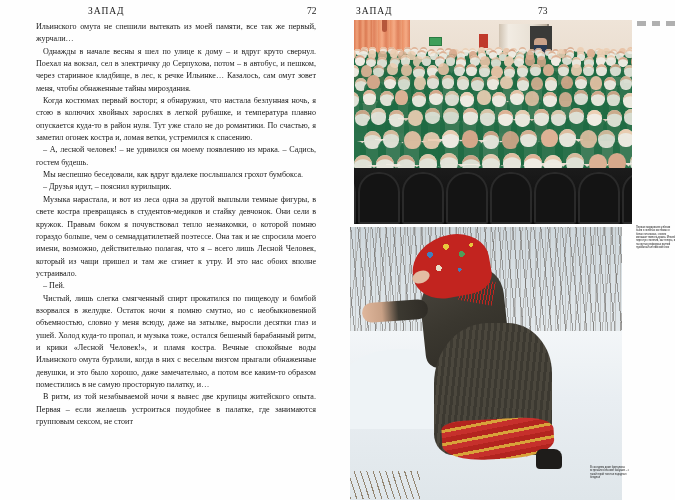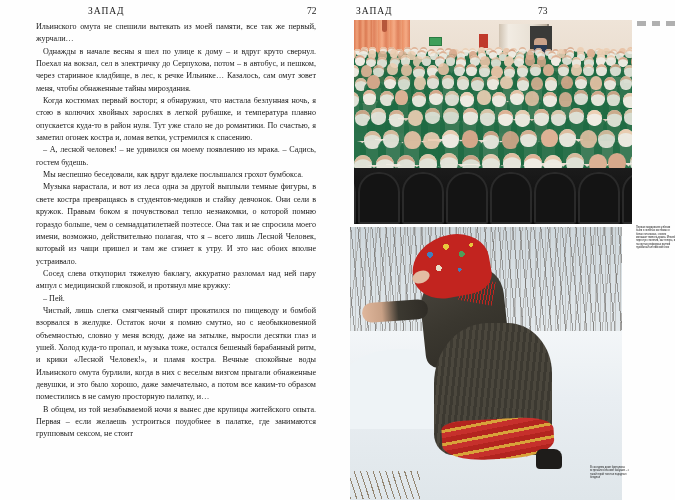--- a/index.html
+++ b/index.html
@@ -304,25 +304,25 @@
   <div class="page-left">
     <div class="running-head-left">ЗАПАД</div>
     <div class="folio-left">72</div>
 
     <div class="body-col">
       <p>Ильинского омута не спешили вытекать из моей памяти, все так же первый, журчали…</p>
       <p class="ind">Однажды в начале весны я шел по улице к дому – и вдруг круто свернул. Поехал на вокзал, сел в электричку до Серпухова, потом – в автобус, и пешком, через старинное кладбище, в лес, к речке Ильинке… Казалось, сам омут зовет меня, чтобы обнаженные тайны мироздания.</p>
       <p class="ind">Когда костюмах первый восторг, я обнаружил, что настала безлунная ночь, я стою в колючих хвойных зарослях в легкой рубашке, и температура плавно опускается куда-то в район нуля. Тут уже стало не до романтики. По счастью, я заметил огонек костра и, ломая ветки, устремился к спасению.</p>
       <p class="ind">– А, лесной человек! – не удивился он моему появлению из мрака. – Садись, гостем будешь.</p>
       <p class="ind">Мы неспешно беседовали, как вдруг вдалеке послышался грохот бумбокса.</p>
+      <p class="ind">– Друзья идут, – пояснил курильщик.</p>
       <p class="ind">Музыка нарастала, и вот из леса одна за другой выплыли темные фигуры, в свете костра превращаясь в студентов-медиков и стайку девчонок. Они сели в кружок. Правым боком я почувствовал тепло незнакомки, о которой помню гораздо больше, чем о семнадцатилетней поэтессе. Она так и не спросила моего имени, возможно, действительно полагая, что я – всего лишь Лесной Человек, который из чащи пришел и там же сгинет к утру. И это нас обоих вполне устраивало.</p>
-      <p class="ind">Сосед слева откупорил тяжелую баклагу, аккуратно разломал над ней пару ампул с медицинской глюкозой, и протянул мне кружку:</p>
       <p class="ind">– Пей.</p>
       <p class="ind">Чистый, лишь слегка смягченный спирт прокатился по пищеводу и бомбой взорвался в желудке. Остаток ночи я помню смутно, но с необыкновенной объемностью, словно у меня всюду, даже на затылке, выросли десятки глаз и ушей. Холод куда-то пропал, и музыка тоже, остался бешеный барабанный ритм, и крики «Лесной Человек!», и пламя костра. Вечные спокойные воды Ильинского омута бурлили, когда в них с веселым визгом прыгали обнаженные девушки, и это было хорошо, даже замечательно, а потом все каким-то образом поместились в не самую просторную палатку, и…</p>
-      <p class="ind">В общем, из той незабываемой ночи я вынес две крупицы житейского опыта. Первая – если желаешь устроиться поудобнее в палатке, где занимаются групповым сексом, не стоит</p>
+      <p class="ind">В ритм, из той незабываемой ночи я вынес две крупицы житейского опыта. Первая – если желаешь устроиться поудобнее в палатке, где занимаются групповым сексом, не стоит</p>
     </div>
   </div>
 
   <div class="page-right">
     <div class="running-head-right">ЗАПАД</div>
     <div class="folio-right">73</div>
 
     <div class="dash-rule">
       <i></i>
         <i></i>

